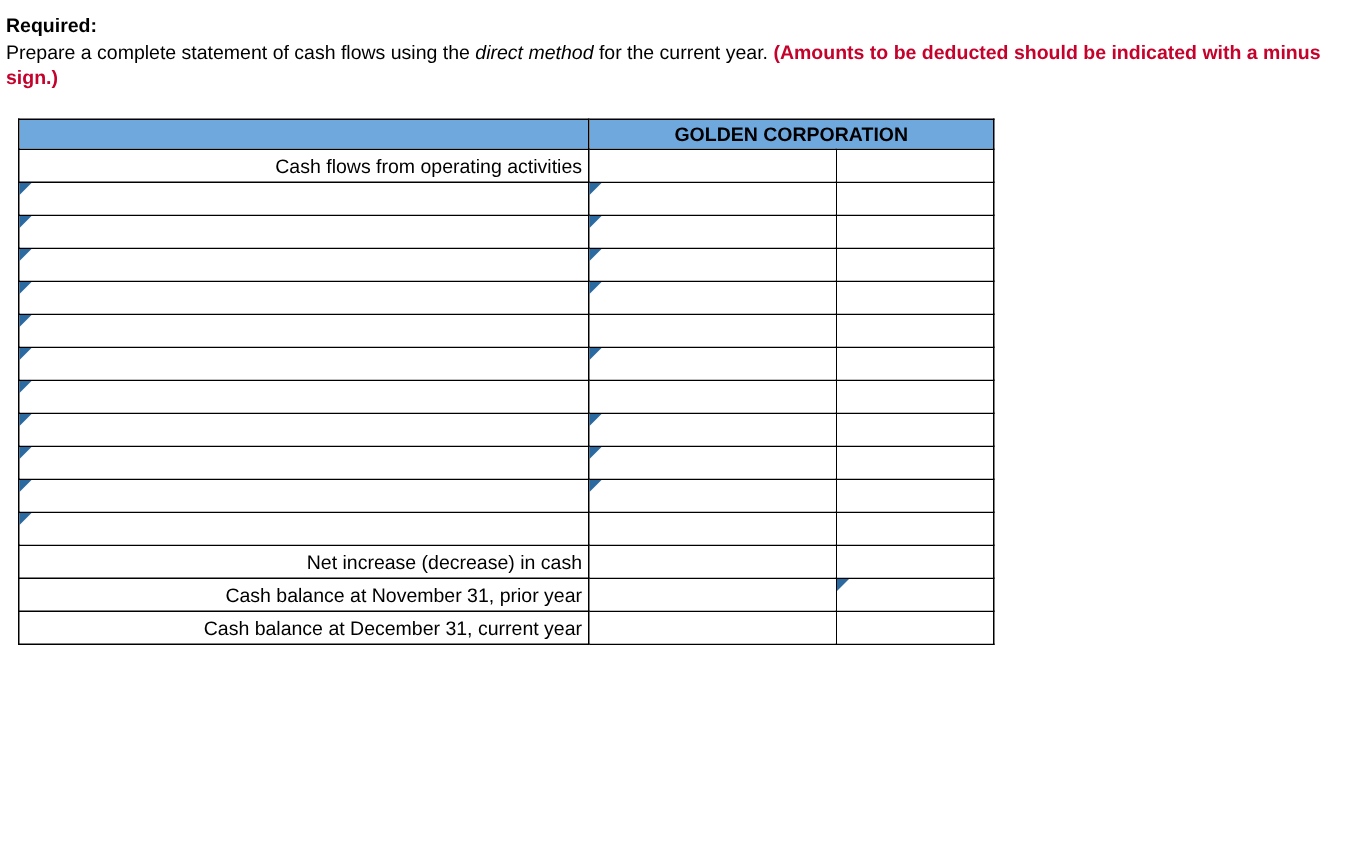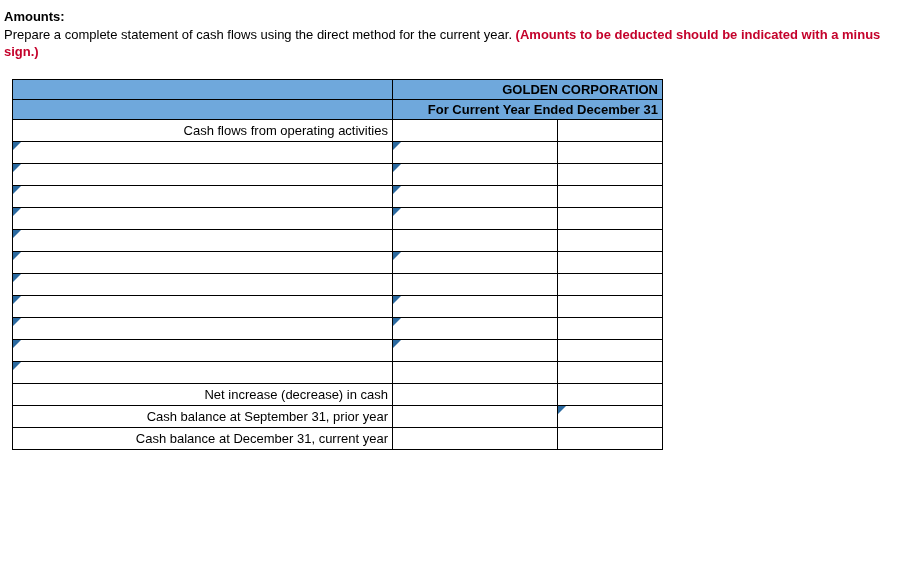--- a/index.html
+++ b/index.html
@@ -15,20 +15,21 @@
     line-height: 1.35;
   }
   .instructions .req {
     font-weight: bold;
   }
   .instructions .red {
     color: #c4022b;
     font-weight: bold;
   }
   .instructions .it {
+    font-style: italic;
   }
 
   table.cf {
     border-collapse: collapse;
     margin-left: 8px;
     table-layout: fixed;
   }
   table.cf td {
     border: 1px solid #000;
     height: 22px;
@@ -37,21 +38,21 @@
     font-size: 13px;
     box-sizing: border-box;
     position: relative;
   }
   col.c1 { width: 380px; }
   col.c2 { width: 165px; }
   col.c3 { width: 105px; }
 
   td.hdr {
     background: #6fa8dc;
-    text-align: right;
+    text-align: center;
     font-weight: bold;
   }
   td.hdr-left {
     background: #6fa8dc;
   }
 
   td.label {
     text-align: right;
   }
 
@@ -75,39 +76,35 @@
   }
 
   
   tr.hd td { height: 20px; }
 
 </style>
 </head>
 <body>
 
 <div class="instructions">
-  <span class="req">Amounts:</span><br>
+  <span class="req">Required:</span><br>
   <span>Prepare a complete statement of cash flows using the </span><span class="it">direct method</span><span> for the current year. </span><span class="red">(Amounts to be deducted should be indicated with a minus sign.)</span>
 </div>
 
 <table class="cf">
   <colgroup>
     <col class="c1">
       <col class="c2">
       <col class="c3">
   </colgroup>
 
   <tbody>
       <tr class="hd">
     <td class="hdr-left"></td>
     <td class="hdr" colspan="2">GOLDEN CORPORATION</td>
-  </tr>
-  <tr class="hd">
-    <td class="hdr-left"></td>
-    <td class="hdr" colspan="2">For Current Year Ended December 31</td>
   </tr>
 
   <tr>
     <td class="label">Cash flows from operating activities</td>
     <td class="blank"></td>
     <td class="blank"></td>
   </tr>
   <tr>
     <td class="input"></td>
     <td class="input"></td>
@@ -165,21 +162,21 @@
     <td class="blank"></td>
     <td class="blank"></td>
   </tr>
 
   <tr>
     <td class="label">Net increase (decrease) in cash</td>
     <td class="blank"></td>
     <td class="blank"></td>
   </tr>
   <tr>
-    <td class="label">Cash balance at September 31, prior year</td>
+    <td class="label">Cash balance at November 31, prior year</td>
     <td class="blank"></td>
     <td class="input"></td>
   </tr>
   <tr>
     <td class="label">Cash balance at December 31, current year</td>
     <td class="blank"></td>
     <td class="blank"></td>
   </tr>
 </tbody>
   </table>

